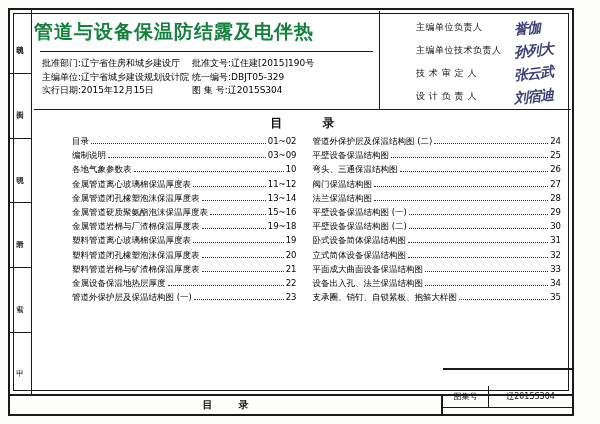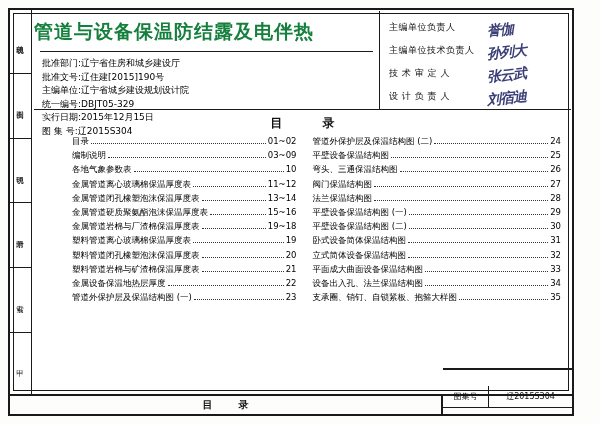--- a/index.html
+++ b/index.html
@@ -93,41 +93,41 @@
   }
   .meta{
     padding:0 8px;
     font-size:9px;
     line-height:13.5px;
     color:#000;
   }
   .meta-row{
     display:flex;
     white-space:nowrap;
-    flex-direction:column;
   }
   .meta-col-a{width:150px;}
   .meta-col-b{flex:1;}
 
   .head-right{
     position:absolute;
     left:347px;top:0;right:0;height:98px;
     padding:5px 6px 0 8px;
     box-sizing:border-box;
   }
   .sig-row{
     display:flex;
     align-items:center;
     height:23px;
     font-size:9px;
     white-space:nowrap;
   }
   .sig-label{
     width:92px;
     letter-spacing:0.5px;
+    margin-left:27px;
   }
   .sig-mark{
     flex:1;
     font-family:"DejaVu Serif","Liberation Serif",serif;
     font-style:italic;
     font-weight:bold;
     font-size:14px;
     color:#2b2f6b;
     transform:rotate(-6deg);
     padding-left:6px;

